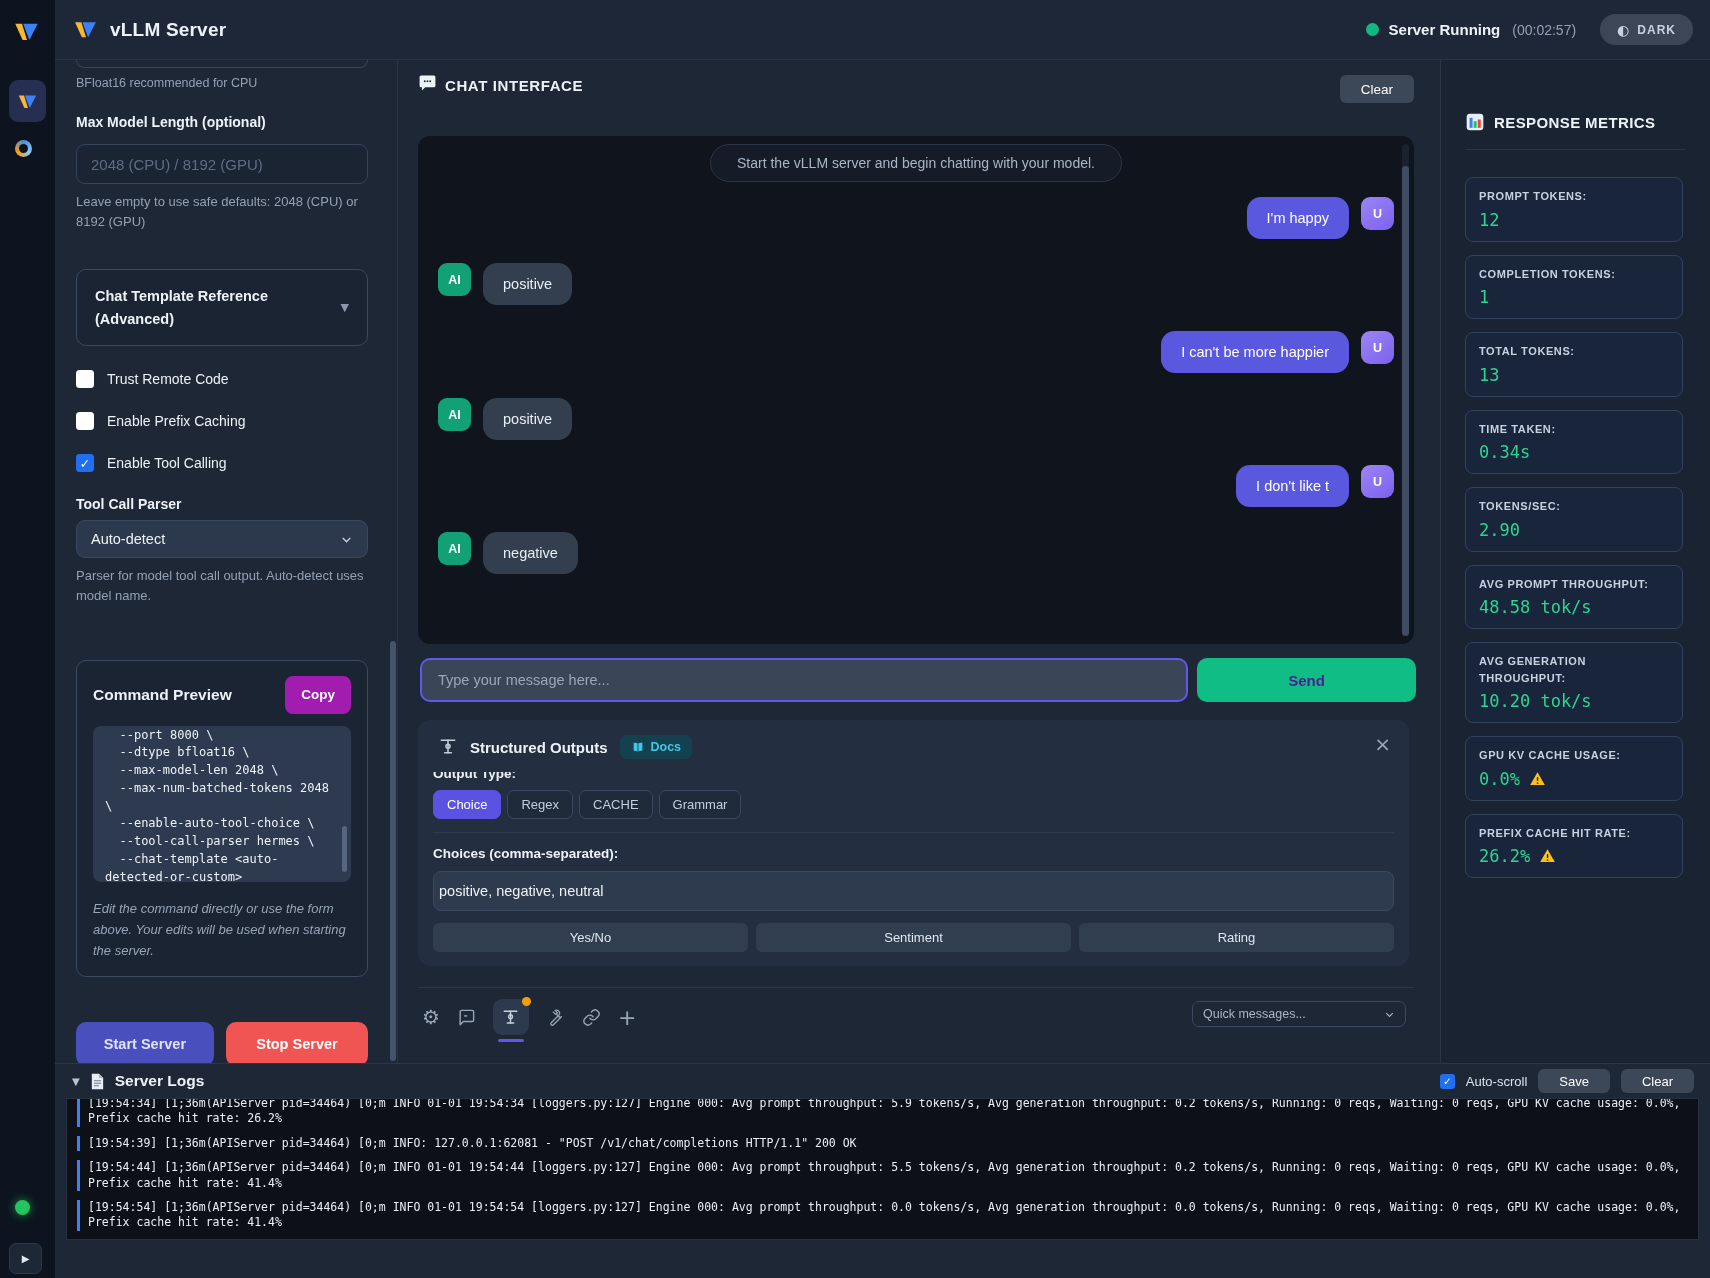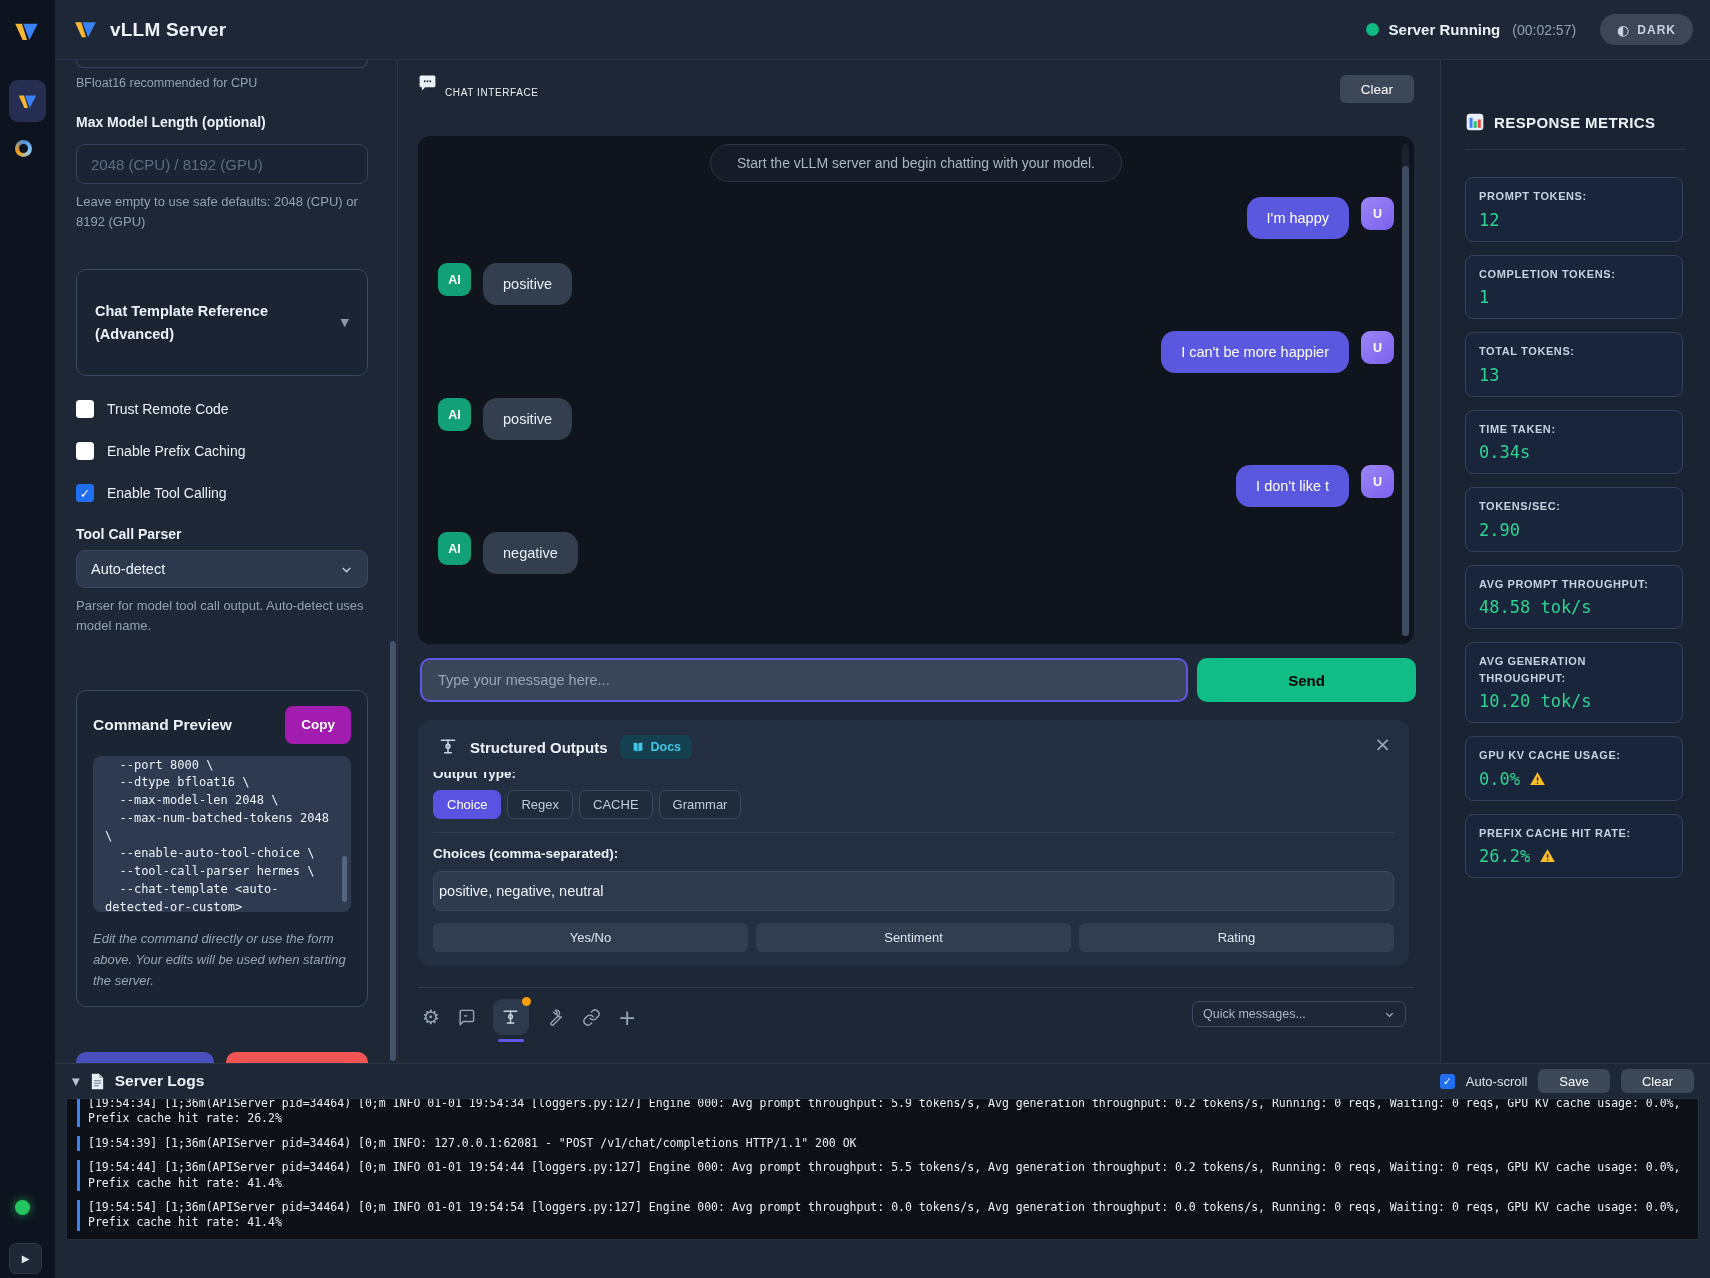--- a/index.html
+++ b/index.html
@@ -27,21 +27,21 @@
   .theme-btn { margin-left:14px; background:#3c4657; border:none; border-radius:17px; height:31px; padding:0 17px; color:#c7d2e0; font-size:12px; font-weight:bold; letter-spacing:1px; display:flex; align-items:center; gap:7px; cursor:pointer; font-family:"Liberation Sans",sans-serif; }
 
   
   .sidebar { position:absolute; left:55px; top:60px; width:343px; height:1003px; background:#1d2736; border-right:1px solid #28344a; padding:0 29px 0 21px; overflow:hidden; }
   .clip-box { height:8px; border:1.5px solid #36445c; border-top:none; border-radius:0 0 9px 9px; }
   .side-note { margin-top:8px; font-size:12.5px; color:#93a1b4; }
   .field-label { margin-top:24px; font-size:14px; font-weight:bold; color:#edf2f8; }
   .text-input { margin-top:14px; width:100%; height:40px; background:#1a2433; border:1.5px solid #36445c; border-radius:9px; color:#edf2f8; font-size:15px; padding:0 14px; font-family:"Liberation Sans",sans-serif; }
   .text-input::placeholder { color:#5d6d82; }
   .helper { margin-top:8px; font-size:13px; color:#93a1b4; line-height:1.55; }
-  .ref-card { margin-top:37px; background:#1a2433; border:1px solid #3a4a63; border-radius:10px; padding:30px 18px; display:flex; align-items:center; cursor:pointer; }
+  .ref-card { margin-top:37px; background:#1a2433; border:1px solid #3a4a63; border-radius:10px; padding:15px 18px; display:flex; align-items:center; cursor:pointer; }
   .ref-card .txt { font-size:14.5px; font-weight:bold; line-height:1.55; width:215px; }
   .ref-card .caret { margin-left:auto; color:#8b98ab; font-size:11px; }
   .check-row { display:flex; align-items:center; gap:13px; margin-top:24px; cursor:pointer; }
   .check-row:first-of-type { margin-top:23px; }
   .cbox { width:18px; height:18px; border-radius:3.5px; background:#ffffff; flex:none; }
   .cbox.checked { background:#1f6ff0; color:#fff; font-size:12.5px; font-weight:bold; display:flex; align-items:center; justify-content:center; }
   .check-label { font-size:14px; }
   .select-box { margin-top:8px; height:38px; background:#2c384c; border:1px solid #3a4862; border-radius:9px; display:flex; align-items:center; padding:0 14px; font-size:14.5px; cursor:pointer; }
   .select-box svg { margin-left:auto; }
   .cp-card { margin-top:53px; background:#1a2433; border:1px solid #3a4a63; border-radius:10px; padding:15px 16px; }
@@ -54,38 +54,38 @@
   .cp-helper { margin-top:16px; font-size:13px; font-style:italic; color:#97a5b6; line-height:1.62; }
   .srv-btns { margin-top:45px; display:flex; gap:12px; }
   .srv-btns button { height:44px; border:none; border-radius:10px; font-size:14.5px; font-weight:bold; cursor:pointer; font-family:"Liberation Sans",sans-serif; }
   .start-btn { flex:1; background:#4a4fbe; color:#dfe3ff; }
   .stop-btn { flex:1.03; background:#f05553; color:#ffffff; }
   .side-scroll { position:absolute; right:1px; top:581px; width:6px; height:420px; background:#45546b; border-radius:3px; }
 
   
   .main { position:absolute; left:398px; top:60px; width:1042px; height:1003px; background:#1d2736; }
   .chat-head-icon { position:absolute; left:20px; top:13px; }
-  .chat-head-title { position:absolute; left:47px; top:27px; font-size:10px; font-weight:normal; letter-spacing:.6px; }
+  .chat-head-title { position:absolute; left:47px; top:17px; font-size:15px; font-weight:bold; letter-spacing:.6px; }
   .chat-clear { position:absolute; left:942px; top:15px; width:74px; height:28px; background:#3c4758; border:none; border-radius:6px; color:#fff; font-size:13.5px; cursor:pointer; font-family:"Liberation Sans",sans-serif; }
   .chat-panel { position:absolute; left:20px; top:76px; width:996px; height:508px; background:#0f141d; border-radius:12px; padding:4px 20px 0 20px; overflow:hidden; }
   .welcome { width:fit-content; margin:4px auto 0; padding:10px 26px; border:1px solid #2b3646; border-radius:20px; background:#151b27; font-size:14px; color:#aab6c4; }
   .msg-row { display:flex; gap:12px; align-items:flex-start; }
   .msg-row.user { justify-content:flex-end; }
   .avatar { width:33px; height:33px; border-radius:9px; flex:none; display:flex; align-items:center; justify-content:center; font-size:12.5px; font-weight:bold; color:#fff; }
   .avatar.u { background:linear-gradient(140deg,#9c85f6,#7b61ee); }
   .avatar.ai { background:#12a176; }
   .bubble { padding:13px 20px; border-radius:14px; font-size:14.5px; }
   .bubble.user { background:#5a58de; color:#fff; }
   .bubble.ai { background:#333e4e; color:#e8eef5; }
   .chat-track { position:absolute; right:5px; top:8px; width:7px; height:492px; background:#1a2230; border-radius:4px; }
   .chat-thumb { position:absolute; right:5px; top:30px; width:7px; height:470px; background:#3f4d63; border-radius:4px; }
   .input-row { position:absolute; left:22px; top:598px; width:996px; display:flex; gap:9px; }
   .msg-input { flex:1; height:44px; background:#3a4658; border:2px solid #6157e8; border-radius:10px; color:#edf2f8; font-size:14.5px; padding:0 16px; font-family:"Liberation Sans",sans-serif; }
   .msg-input::placeholder { color:#9aa7b8; }
-  .send-btn { width:219px; height:44px; background:#10bd84; border:none; border-radius:10px; color:#000000; font-size:15px; font-weight:bold; cursor:pointer; font-family:"Liberation Sans",sans-serif; }
+  .send-btn { width:219px; height:44px; background:#10bd84; border:none; border-radius:10px; color:#4c1d95; font-size:15px; font-weight:bold; cursor:pointer; font-family:"Liberation Sans",sans-serif; }
 
   
   .so-panel { position:absolute; left:20px; top:660px; width:991px; background:#232f41; border-radius:12px; }
   .so-head { position:relative; z-index:2; background:#232f41; border-radius:12px; padding:15px 20px 13px; display:flex; align-items:center; gap:12px; }
   .so-title { font-size:15px; font-weight:bold; }
   .docs-chip { background:#15404f; border-radius:7px; padding:5px 11px; display:flex; align-items:center; gap:6px; font-size:12.5px; font-weight:bold; color:#41c7e8; cursor:pointer; }
   .so-close { position:absolute; right:18px; top:12px; font-size:20px; color:#9aa7b8; cursor:pointer; }
   .so-body { position:relative; z-index:1; padding:0 15px 14px; }
   .so-label { font-size:13.5px; font-weight:bold; }
   .so-label.clipped { margin-top:-6px; }

